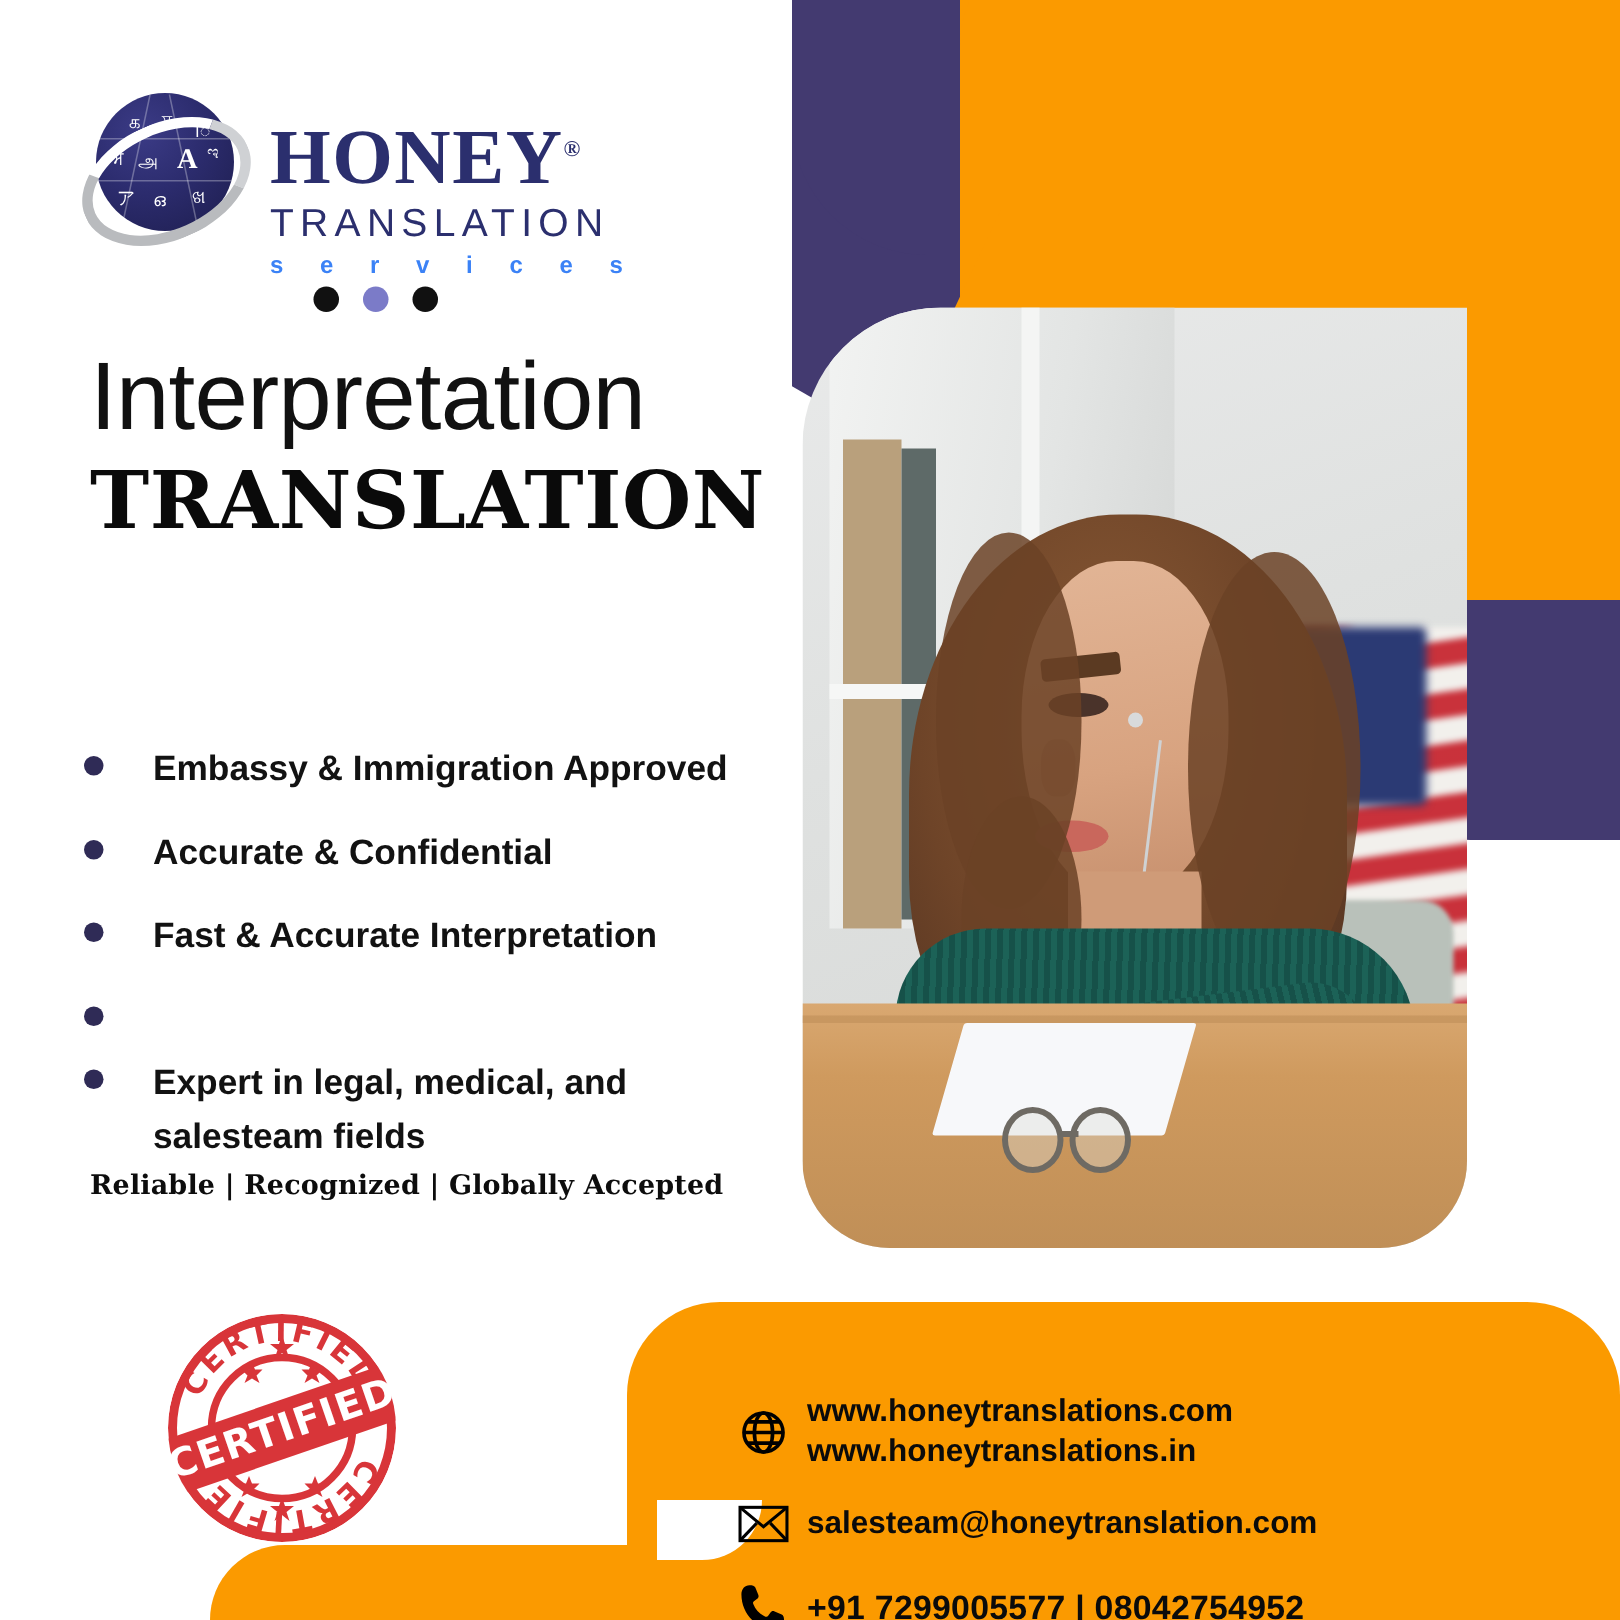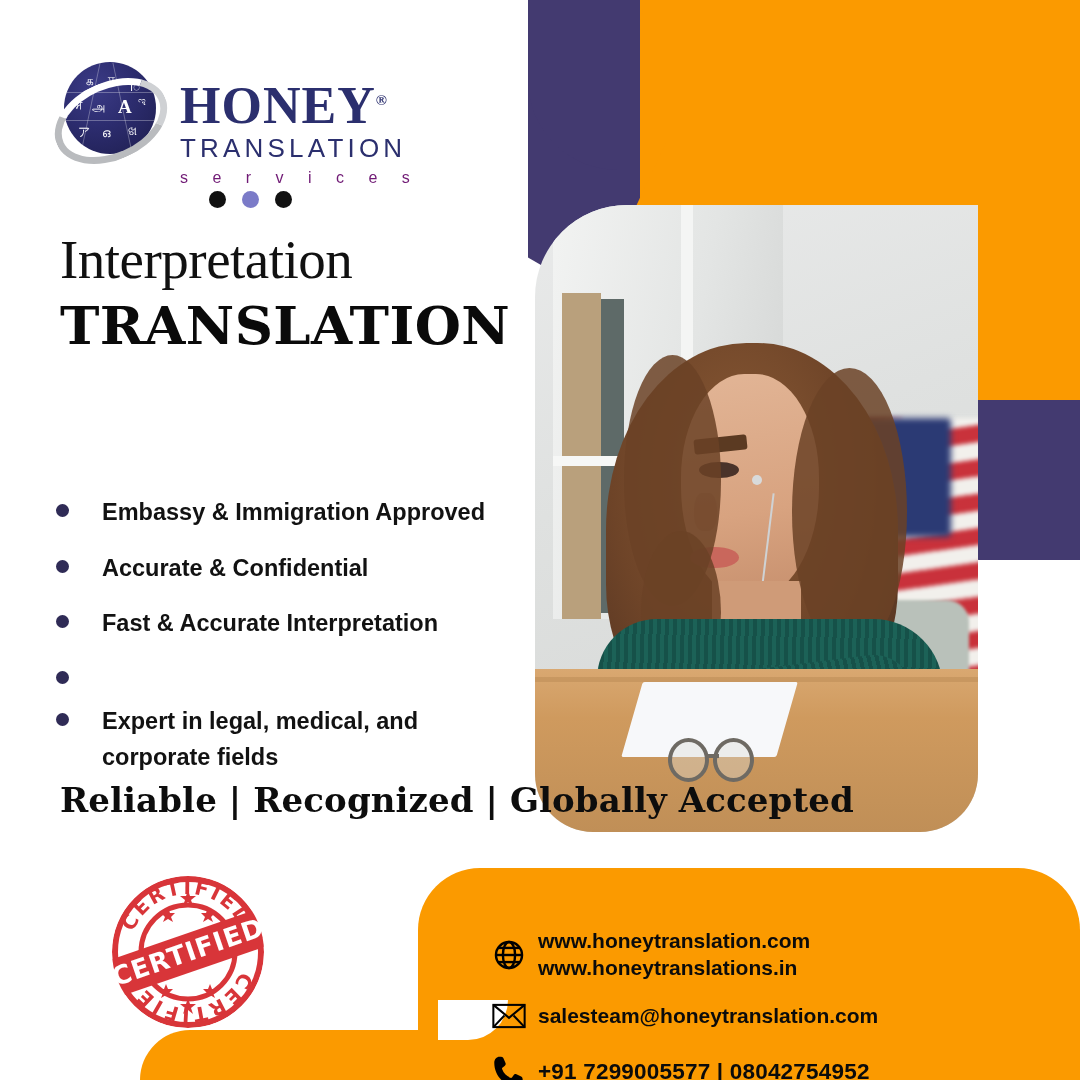--- a/index.html
+++ b/index.html
@@ -116,45 +116,45 @@
     overflow:hidden; }
   .hexline { position:absolute; background:rgba(255,255,255,.30); }
   .glyph { position:absolute; color:#fff; font-family:"DejaVu Sans", sans-serif; font-size:12px; }
   .glyph.big { font-size:19px; font-weight:700; font-family:"Liberation Serif", serif; }
   .logo-text { position:absolute; left:124px; top:0; width:300px;margin-top:31px; }
   .logo-honey { font-family:"Liberation Serif", serif; font-size:52px; font-weight:700;
     color:#2b2f6e; letter-spacing:1px; line-height:1.02; }
   .logo-reg { font-size:15px; vertical-align:super; }
   .logo-trans { font-family:"Liberation Sans", sans-serif; font-size:26px; color:#2b2f6e;
     letter-spacing:4.2px; line-height:1.25; }
-  .logo-serv { font-family:"Liberation Sans", sans-serif; font-size:16px; color:#701a75;
-    letter-spacing:10px; line-height:1.6; }
+  .logo-serv { font-family:"Liberation Sans", sans-serif; font-size:16px; color:#3b82f6;
+    letter-spacing:10px; line-height:1.6;font-weight:bold; }
 
   .dots { position:absolute; left:209px; top:191px; display:flex; gap:16px; align-items:center; }
   .dot { width:17px; height:17px; border-radius:50%; background:#111; }
   .dot.mid { background:#7B7BC8; }
 
   
   .headline { position:absolute; left:60px; top:232px; width:470px; z-index:4; }
-  .h-script { font-family:Liberation Serif, serif; font-size:55px; font-weight:400;
+  .h-script { font-family:Liberation Sans, sans-serif; font-size:64px; font-weight:400;
     color:#111; line-height:1.0; letter-spacing:-.5px; }
   .h-main { font-family:"DejaVu Serif", serif; font-size:53px; font-weight:700;
     color:#0a0a0a; line-height:1.22; letter-spacing:.4px; margin-top:6px; }
 
   
   .bullets { position:absolute; left:56px; top:495px; width:480px; z-index:4; }
   .bullet-row { display:flex; align-items:flex-start; margin-bottom:20px; }
   .bdot { width:13px; height:13px; border-radius:50%; background:#2F2B56;
     margin-top:9px; margin-right:33px; flex:0 0 13px; }
   .btext { font-family:"Liberation Sans", sans-serif; font-size:23.5px; font-weight:700;
     color:#121212; line-height:1.52; }
 
   
   .tagline { position:absolute; left:60px; top:780px; z-index:4;
-    font-family:"DejaVu Serif", serif; font-size:34px; font-weight:700; color:#0d0d0d;
+    font-family:"DejaVu Serif", serif; font-size:18px; font-weight:700; color:#0d0d0d;
     letter-spacing:.1px; }
 
   
   .bottom-orange { position:absolute; left:0; top:868px; width:1080px; height:212px; z-index:2; }
   .bo-main { position:absolute; left:418px; top:0; width:662px; height:212px;
     background:#FB9A00; border-radius:62px 62px 0 0; }
 
   .bottom-strip { position:absolute; left:140px; top:1030px; width:420px; height:50px;
     background:#FB9A00; border-radius:54px 0 0 0; z-index:2; }
   .bottom-strip-join { position:absolute; left:470px; top:1002px; width:120px; height:78px;
@@ -275,21 +275,21 @@
     </div>
     <div class="bullet-row">
       <span class="bdot"></span>
       <span class="btext">Fast &amp; Accurate Interpretation</span>
     </div>
     <div class="bullet-row">
       <span class="bdot"></span>
     </div>
     <div class="bullet-row">
       <span class="bdot"></span>
-      <span class="btext" style="max-width:360px;">Expert in legal, medical, and corporate fields</span>
+      <span class="btext" style="max-width:360px;">Expert in legal, medical, and salesteam fields</span>
     </div>
   </div>
 
   <div class="tagline">Reliable  |  Recognized  |  Globally Accepted</div>
 
   <div class="bottom-strip"></div>
   <div class="bottom-strip-join"></div>
   <div class="bottom-strip-curve"></div>
   <div class="bottom-orange">
     <div class="bo-main"></div>
@@ -334,21 +334,21 @@
       <span class="cicon">
         <svg width="34" height="34" viewBox="0 0 24 24" fill="none" stroke="#000" stroke-width="1.7">
           <circle cx="12" cy="12" r="9.2"></circle>
           <ellipse cx="12" cy="12" rx="4.3" ry="9.2"></ellipse>
           <line x1="2.8" y1="12" x2="21.2" y2="12"></line>
           <line x1="4.3" y1="7" x2="19.7" y2="7"></line>
           <line x1="4.3" y1="17" x2="19.7" y2="17"></line>
         </svg>
       </span>
       <span class="ctext">
-        <div>www.honeytranslation.com</div>
+        <div>www.honeytranslations.com</div>
         <div>www.honeytranslations.in</div>
       </span>
     </div>
     <div class="crow">
       <span class="cicon">
         <svg width="34" height="26" viewBox="0 0 30 22" fill="none" stroke="#000" stroke-width="1.8">
           <rect x="1.2" y="1.2" width="27.6" height="19.6"></rect>
           <polyline points="1.2,1.2 15,12.6 28.8,1.2"></polyline>
           <line x1="1.2" y1="20.8" x2="11" y2="10.5"></line>
           <line x1="28.8" y1="20.8" x2="19" y2="10.5"></line>

